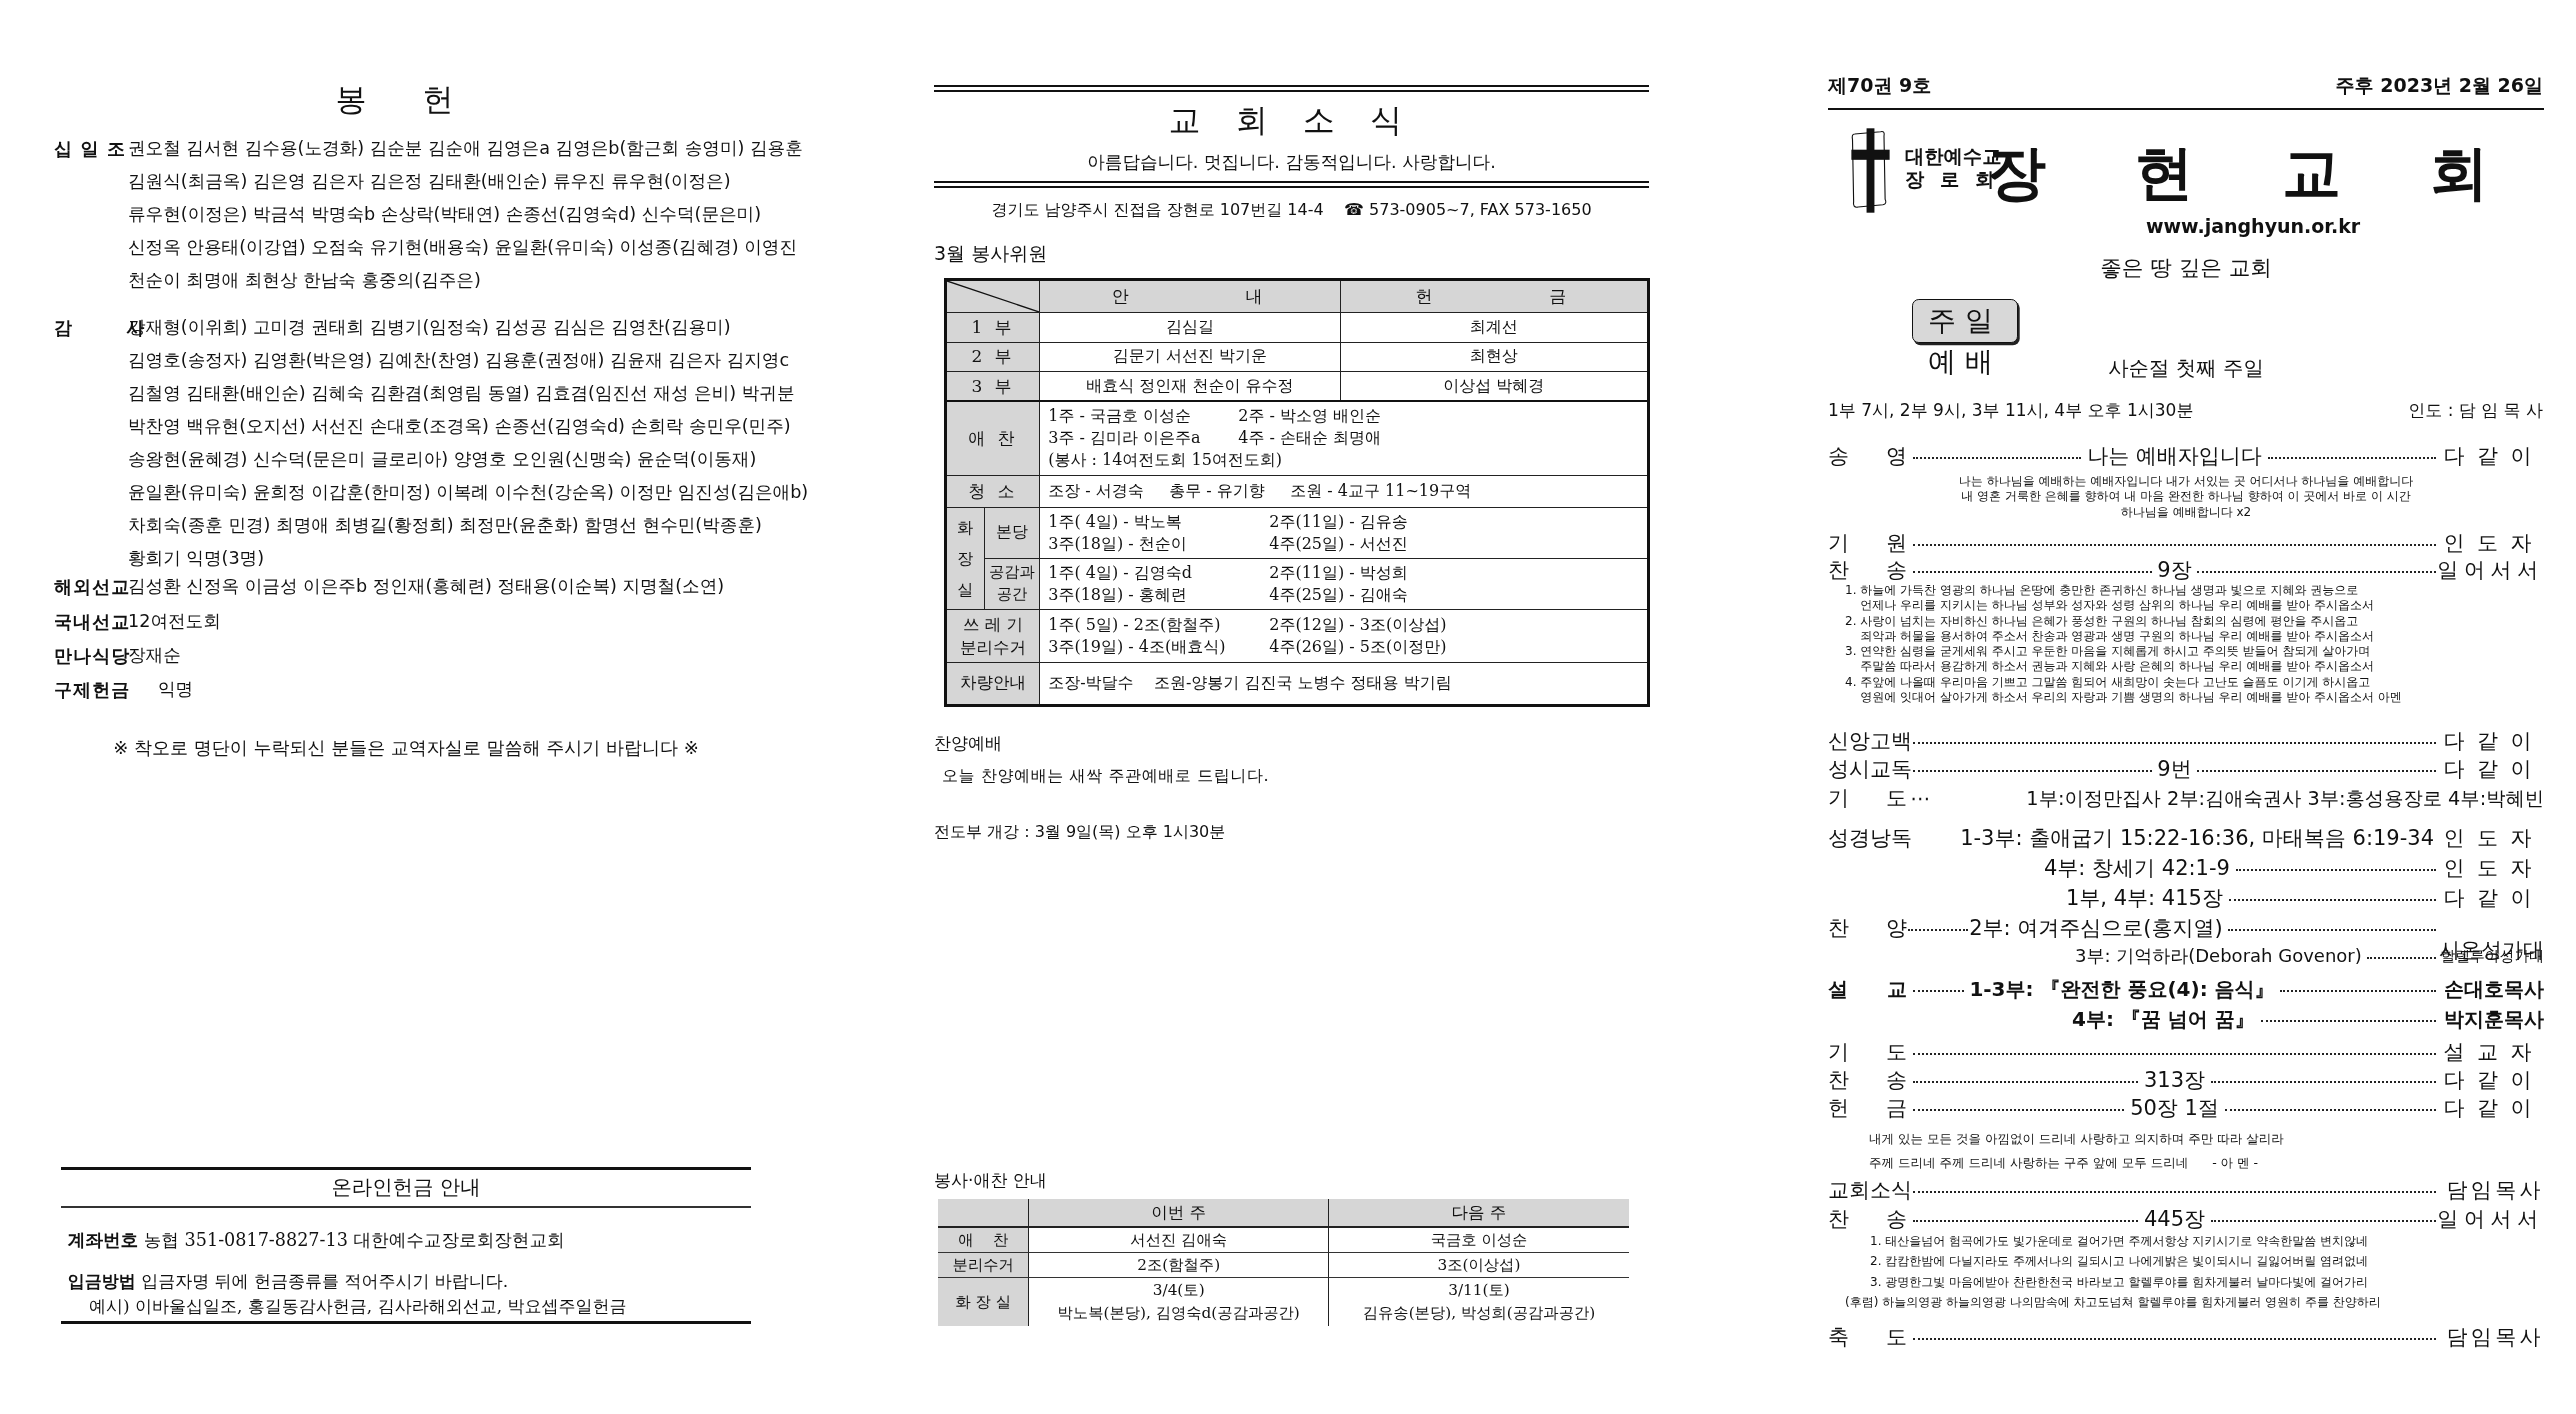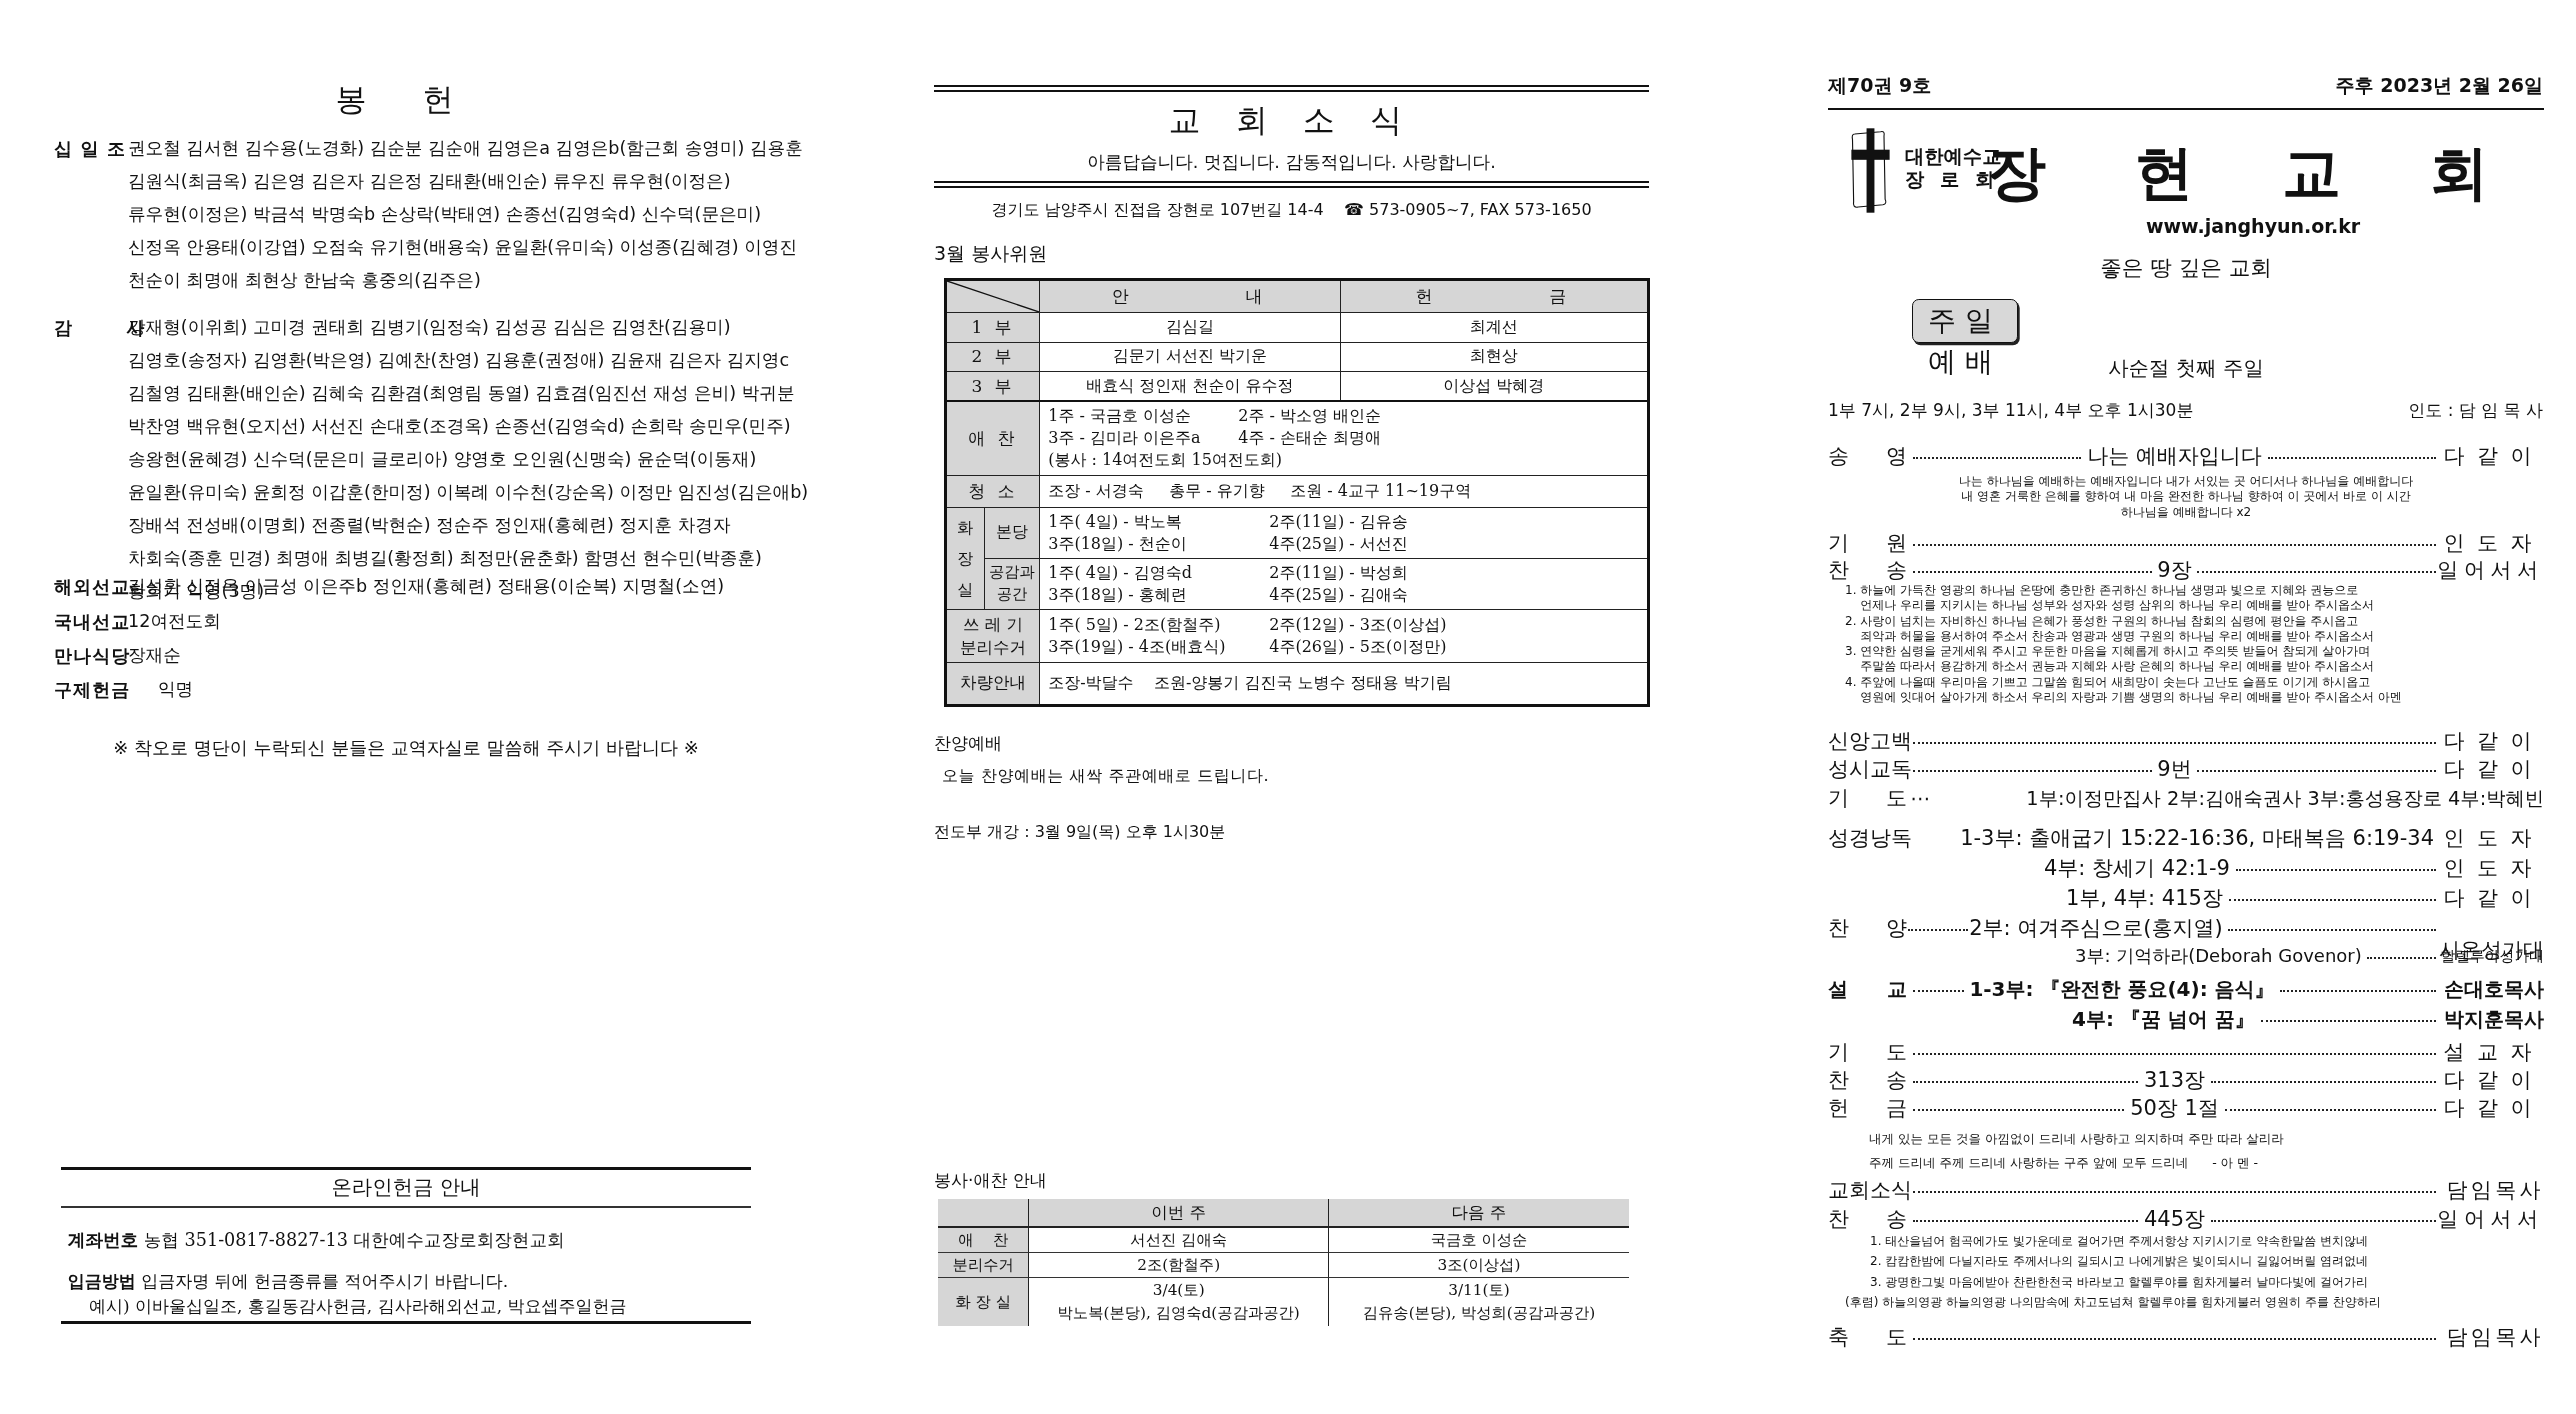--- a/index.html
+++ b/index.html
@@ -110,21 +110,20 @@
 
   <div class="offer-row" style="top:311px;">
     <div class="offer-label" style="letter-spacing:24px;">감 사</div>
     <div class="offer-body">
       <div>강재형(이위희) 고미경 권태희 김병기(임정숙) 김성공 김심은 김영찬(김용미)</div>
       <div>김영호(송정자) 김영환(박은영) 김예찬(찬영) 김용훈(권정애) 김윤재 김은자 김지영c</div>
       <div>김철영 김태환(배인순) 김혜숙 김환겸(최영림 동열) 김효겸(임진선 재성 은비) 박귀분</div>
       <div>박찬영 백유현(오지선) 서선진 손대호(조경옥) 손종선(김영숙d) 손희락 송민우(민주)</div>
       <div>송왕현(윤혜경) 신수덕(문은미 글로리아) 양영호 오인원(신맹숙) 윤순덕(이동재)</div>
       <div>윤일환(유미숙) 윤희정 이갑훈(한미정) 이복례 이수천(강순옥) 이정만 임진성(김은애b)</div>
-      <div>장배석 전성배(이명희) 전종렬(박현순) 정순주 정인재(홍혜련) 정지훈 차경자</div>
       <div>차회숙(종훈 민경) 최명애 최병길(황정희) 최정만(윤춘화) 함명선 현수민(박종훈)</div>
       <div>황희기 익명(3명)</div>
     </div>
   </div>
 
   <div class="offer-row" style="top:570px;">
     <div class="offer-label">해외선교</div>
     <div class="offer-body">
         <div>김성환 신정옥 이금성 이은주b 정인재(홍혜련) 정태용(이순복) 지명철(소연)</div>
       </div>

